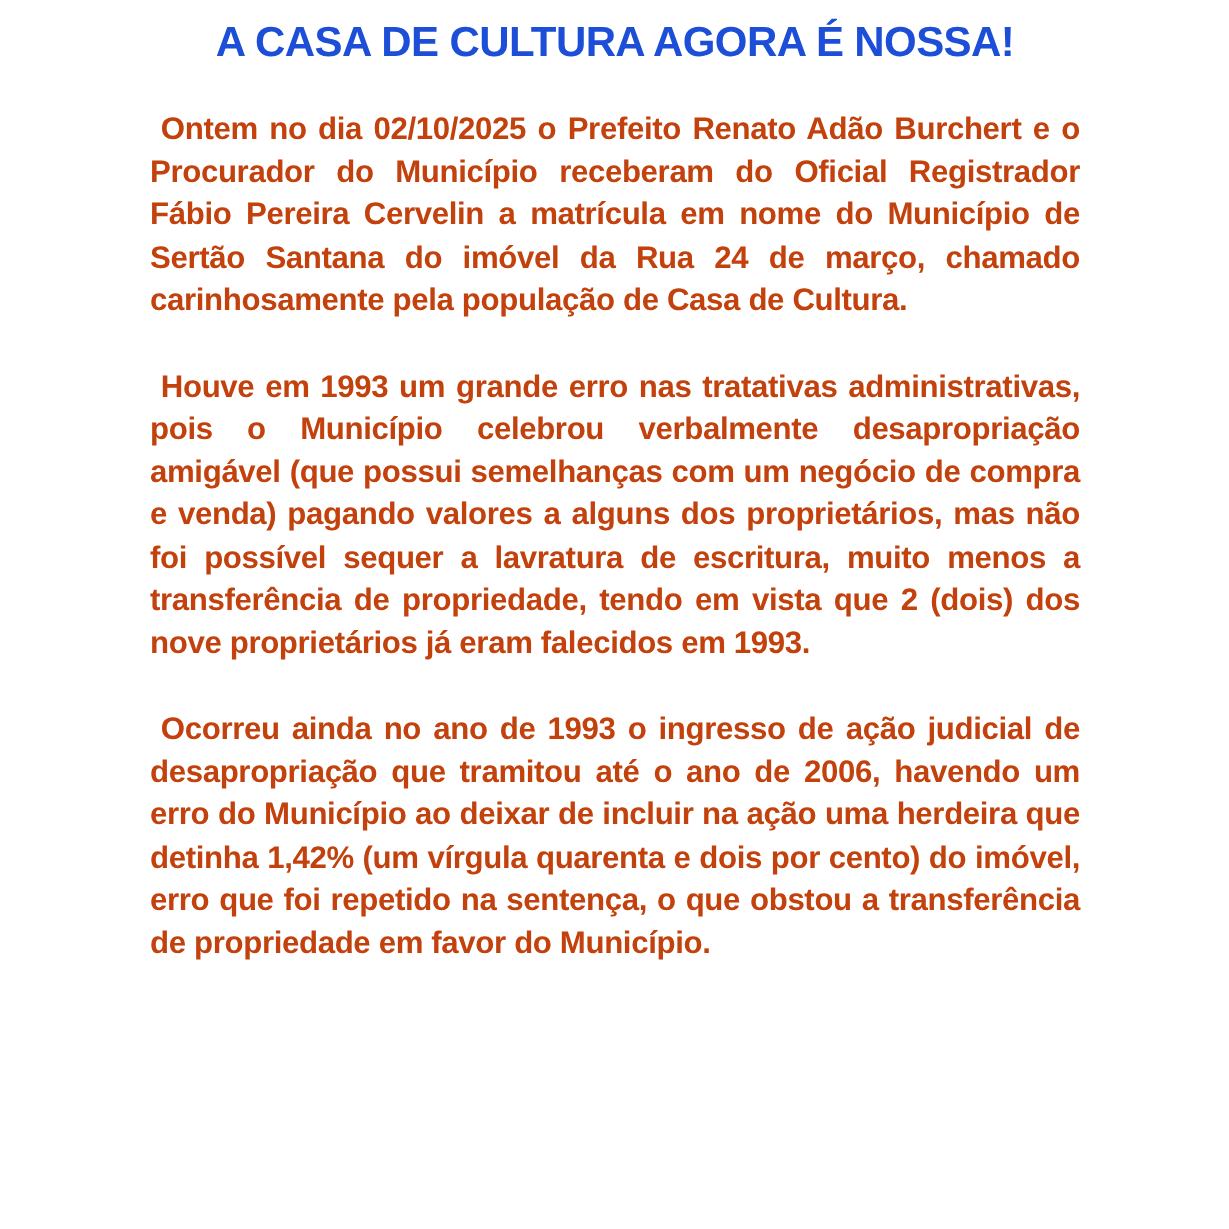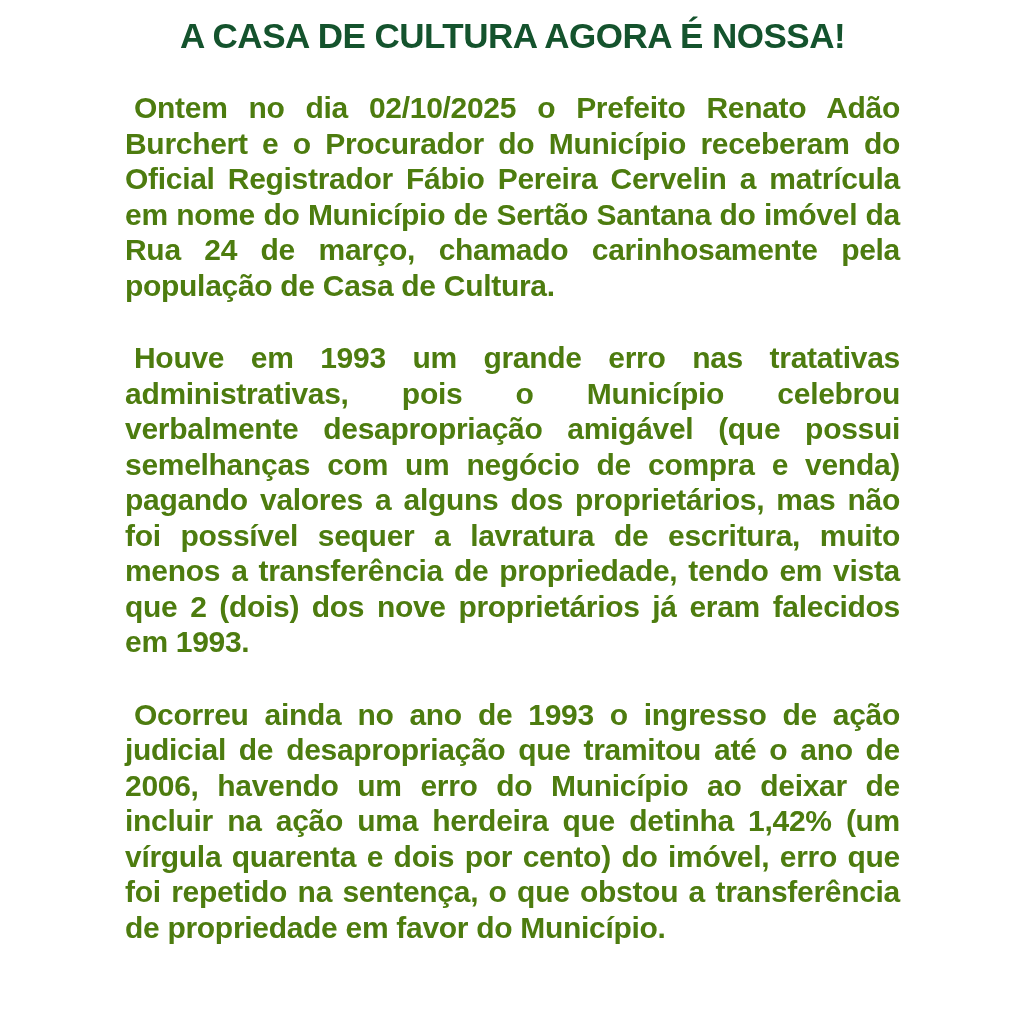--- a/index.html
+++ b/index.html
@@ -22,32 +22,32 @@
     padding: 14px 124px 0 125px;
     background: #ffffff;
   }
   .doc-title {
     margin: 0 -40px 32px -40px; 
     font-size: 35px;
     font-weight: 700;
     letter-spacing: -0.5px;
     text-align: center;
     line-height: 44px;
-    color: #14532d;
+    color: #1d4ed8;
     white-space: nowrap;
   }
   .doc-paragraph {
     margin: 0 0 37px 0;
-    font-size: 30px;
+    font-size: 26px;
     font-weight: 700;
     line-height: 35.5px;
     letter-spacing: -0.3px;
     text-align: justify;
     text-indent: 9px;
-    color: #4d7c0f;
+    color: #c2410c;
   }
   .doc-paragraph:last-child {
     margin-bottom: 0;
   }
 </style>
 </head>
 <body>
 
 <div class="page">
   <h1 class="doc-title">A CASA DE CULTURA AGORA É NOSSA!</h1>

